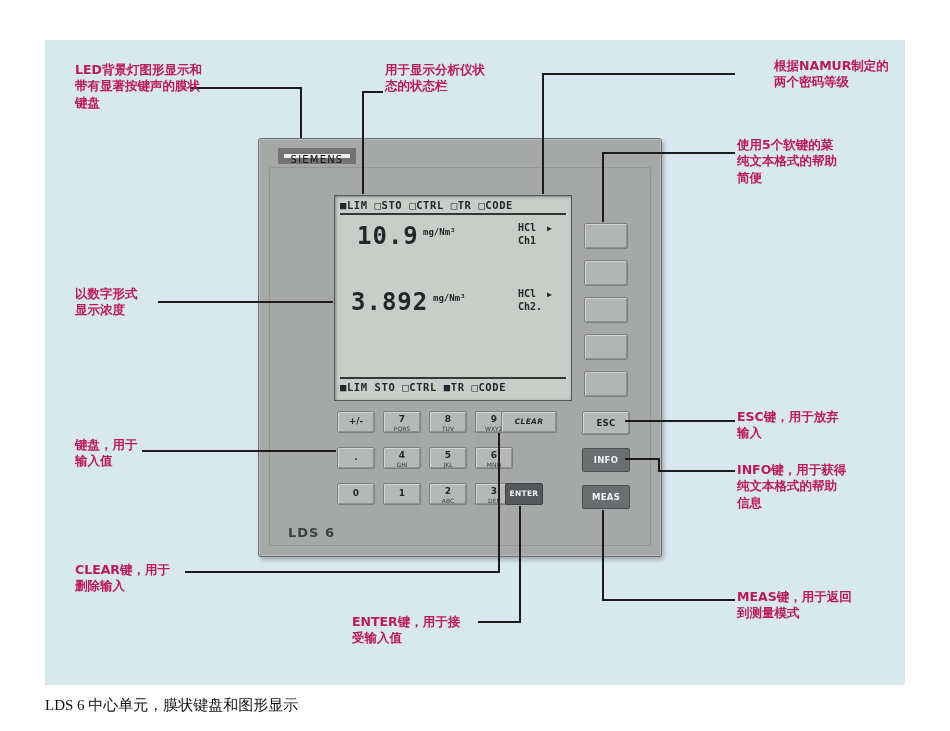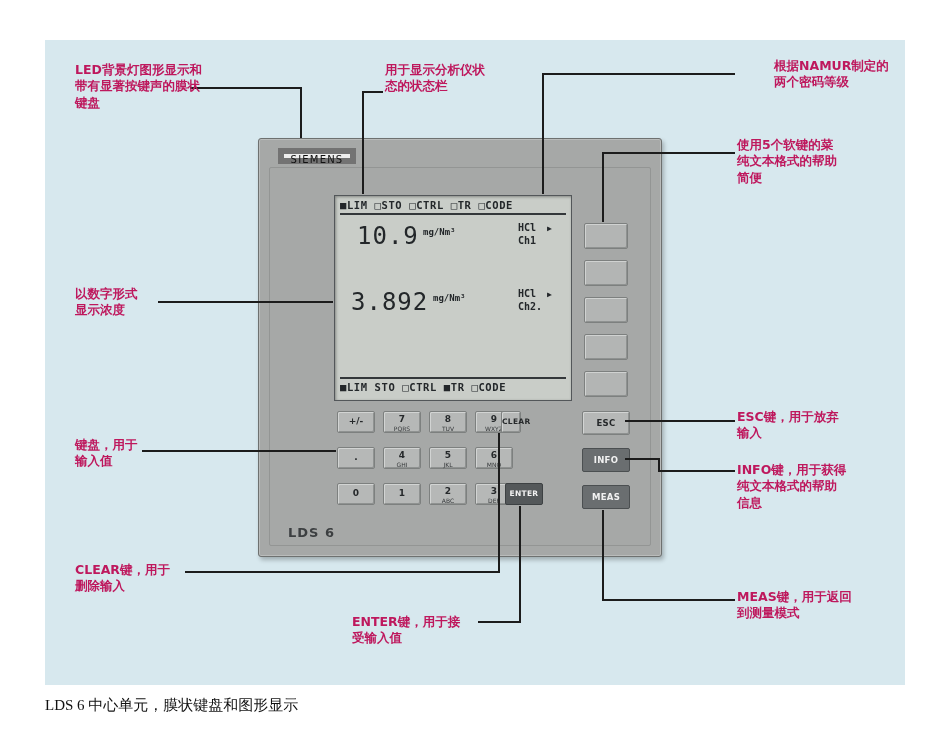--- a/index.html
+++ b/index.html
@@ -16,21 +16,21 @@
   .device-frame { position:absolute; left:10px; top:28px; right:10px; bottom:10px; border:1px solid #939594; border-radius:2px; }
   .brand { position:absolute; left:19px; top:9px; width:78px; height:16px; background:#ededed; border:6px solid #737373;
            color:#111; font-size:10px; font-weight:normal; letter-spacing:1.2px; text-align:center; line-height:12px; }
 
   .display { position:absolute; left:75px; top:56px; width:238px; height:206px; background:#c9cdc8;
              border:1px solid #53575a; box-shadow: inset 1px 1px 3px rgba(0,0,0,0.35);
              font-family:"DejaVu Sans Mono", monospace; color:#23272a; }
   .status { position:absolute; left:5px; right:5px; font-size:10.5px; font-weight:bold; letter-spacing:0.6px; white-space:nowrap; overflow:hidden; }
   .status.top { top:3px; border-bottom:2px solid #33373a; padding-bottom:2px; }
   .status.bottom { bottom:7px; border-top:2px solid #33373a; padding-top:2px; }
-  .dval { position:absolute; font-size:24px; font-weight:normal; letter-spacing:1px; }
+  .dval { position:absolute; font-size:24px; font-weight:bold; letter-spacing:1px; }
   .dunit { position:absolute; font-size:9px; font-weight:bold; }
   .dgas { position:absolute; font-size:10px; font-weight:bold; }
   .darr { position:absolute; font-size:8px; }
 
   .softkey { position:absolute; left:325px; width:44px; height:26px; background:#b3b5b4; border:1px solid #7d807f; border-radius:2px;
              box-shadow: inset 1px 1px 0 #d0d2d1, inset -1px -1px 0 #8f9291; }
 
   .key { position:absolute; width:38px; height:22px; background:#b6b8b7; border:1px solid #7d807f; border-radius:2px;
          text-align:center; color:#26292b; box-shadow: inset 1px 1px 0 #d2d4d3, inset -1px -1px 0 #8f9291; }
   .key .main { display:block; font-size:9px; font-weight:bold; line-height:11px; margin-top:2px; }
@@ -132,21 +132,21 @@
         <span class="sub">PQRS</span>
       </div>
     <div class="key" style="left:170px; top:272px;">
         <span class="main">8</span>
         <span class="sub">TUV</span>
       </div>
     <div class="key" style="left:216px; top:272px;">
         <span class="main">9</span>
         <span class="sub">WXYZ</span>
       </div>
-    <div class="key" style="left:242px; top:272px; width:20px;">
+    <div class="key" style="left:242px; top:272px; width:56px;font-style:italic;">
         <span class="single">CLEAR</span>
       </div>
 
     <div class="key no-sub" style="left:78px; top:308px;">
         <span class="main">.</span>
       </div>
     <div class="key" style="left:124px; top:308px;">
         <span class="main">4</span>
         <span class="sub">GHI</span>
       </div>

